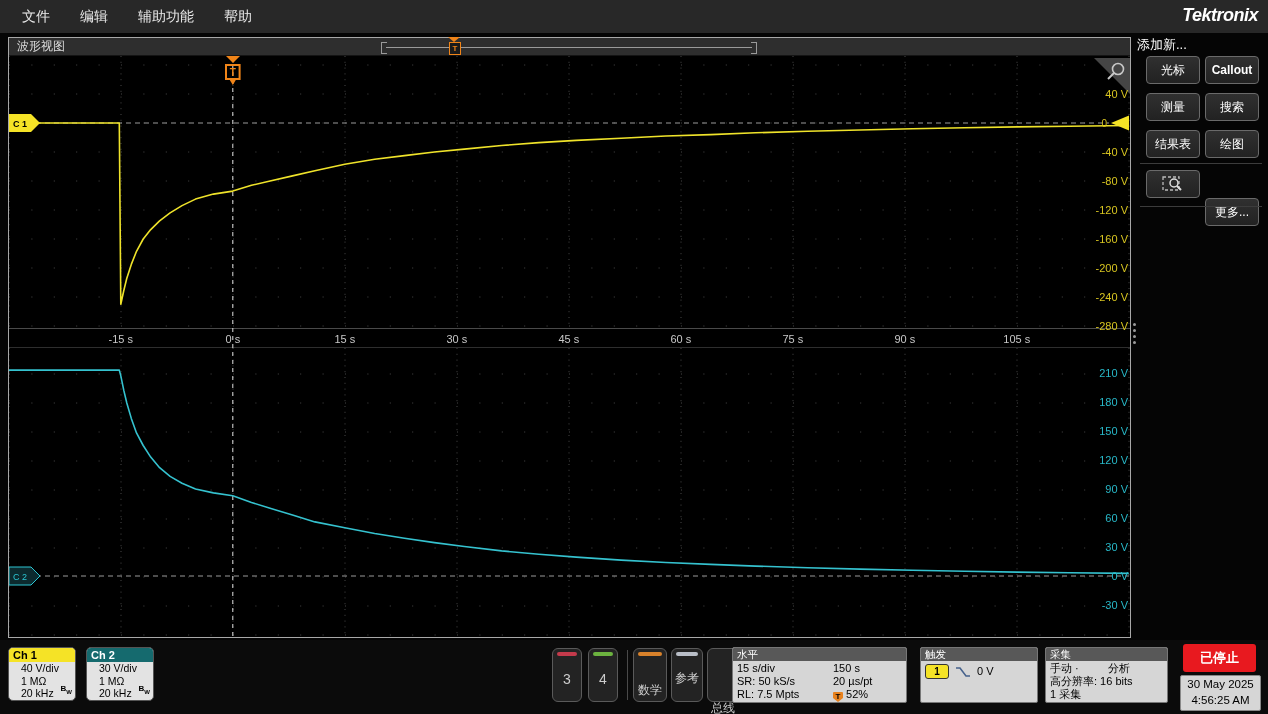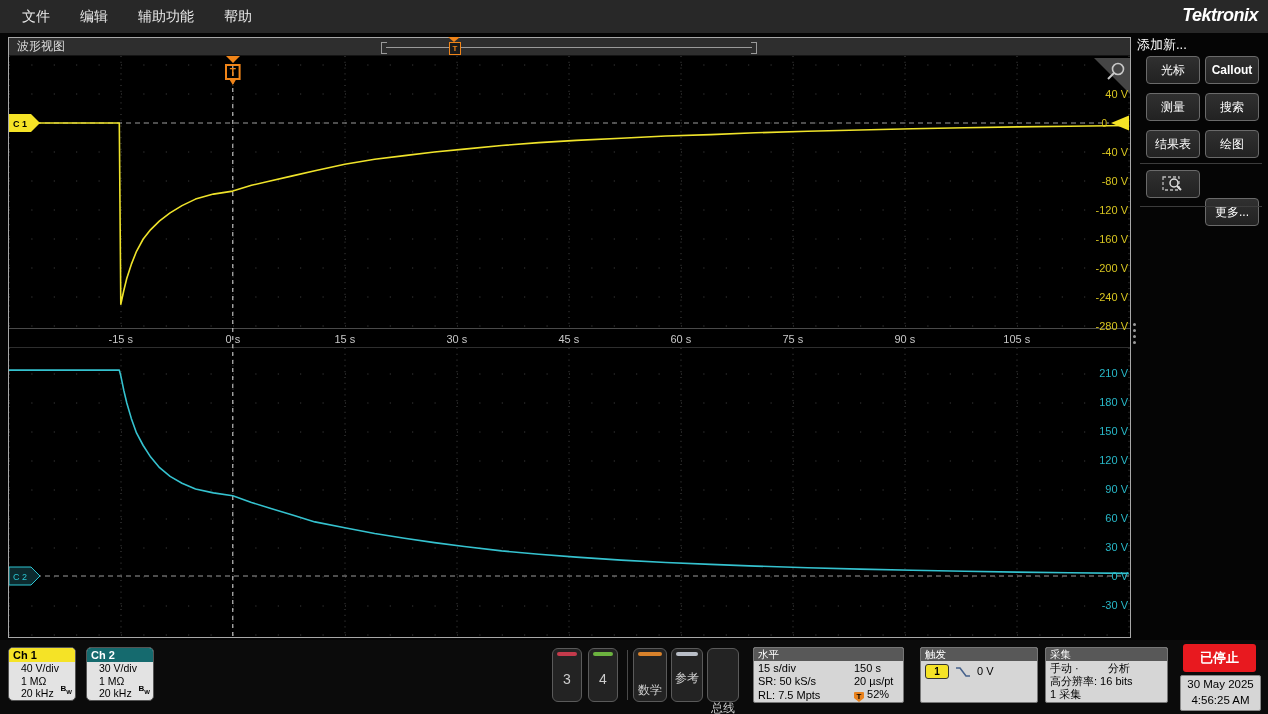--- a/index.html
+++ b/index.html
@@ -47,21 +47,21 @@
   .bw sub{font-size:6px;}
   .sq-btn{position:absolute;top:8px;height:54px;background:#232323;border:1px solid #5a5a5a;
           border-radius:6px;box-sizing:border-box;display:flex;flex-direction:column;align-items:center;}
   .sq-btn .stripe{margin-top:3px;width:72%;height:4px;border-radius:2px;}
   .sq-btn .lbl{flex:1;display:flex;align-items:center;color:#ccc;font-size:14px;}
   #btn-sep{position:absolute;left:627px;top:10px;width:1px;height:50px;background:#4a4a4a;}
   .panel{position:absolute;top:7px;height:56px;border:1px solid #777;border-radius:2px;
          box-sizing:border-box;overflow:hidden;background:#d6d6d6;}
   .panel .phd{height:13px;background:#585858;color:#fff;font-size:10.5px;line-height:13px;padding-left:4px;}
   .panel .pbd{font-size:11px;color:#000;padding:1px 4px;line-height:13px;}
-  .hrow{display:flex;align-items:flex-end;}
+  .hrow{display:flex;}
   .hrow .c1{width:96px;}
   .tbadge{display:inline-block;width:10px;height:10px;background:#e8821e;color:#000;font-size:8px;
           font-weight:bold;text-align:center;line-height:10px;border-radius:1px;vertical-align:-1px;
           clip-path:polygon(0 0,100% 0,100% 60%,50% 100%,0 60%);}
   .trig-src{display:inline-block;width:22px;height:13px;background:#f5e326;border:1px solid #333;
             border-radius:3px;color:#000;font-size:10px;font-weight:bold;text-align:center;line-height:13px;}
   #stopped{position:absolute;left:1183px;top:4px;width:73px;height:28px;background:#e8191f;color:#fff;
            font-size:13px;font-weight:bold;border-radius:3px;display:flex;align-items:center;justify-content:center;}
   #datetime{position:absolute;left:1180px;top:35px;width:79px;height:34px;background:#d6d6d6;color:#000;
             border:1px solid #888;border-radius:2px;font-size:11.5px;text-align:center;line-height:16px;}
@@ -201,21 +201,21 @@
     </div>
     <div class="sq-btn" style="left:671px;width:32px;">
       <div class="stripe" id="str" style="background: rgb(185, 190, 199);"></div>
       <div class="lbl" style="font-size:12px;">参考</div>
     </div>
     <div class="sq-btn" style="left:707px;width:32px;">
       <div class="stripe" id="stb" style="background: rgb(157, 91, 210);"></div>
       <div class="lbl" style="font-size:12px;margin-top:48px;">总线</div>
     </div>
 
-    <div class="panel" style="left:753px;width:151px;">
+    <div class="panel" style="left:732px;width:175px;">
       <div class="phd">水平</div>
       <div class="pbd">
         <div class="hrow">
             <span class="c1">15 s/div</span>
             <span>150 s</span>
           </div>
         <div class="hrow">
             <span class="c1">SR: 50 kS/s</span>
             <span>20 µs/pt</span>
           </div>

